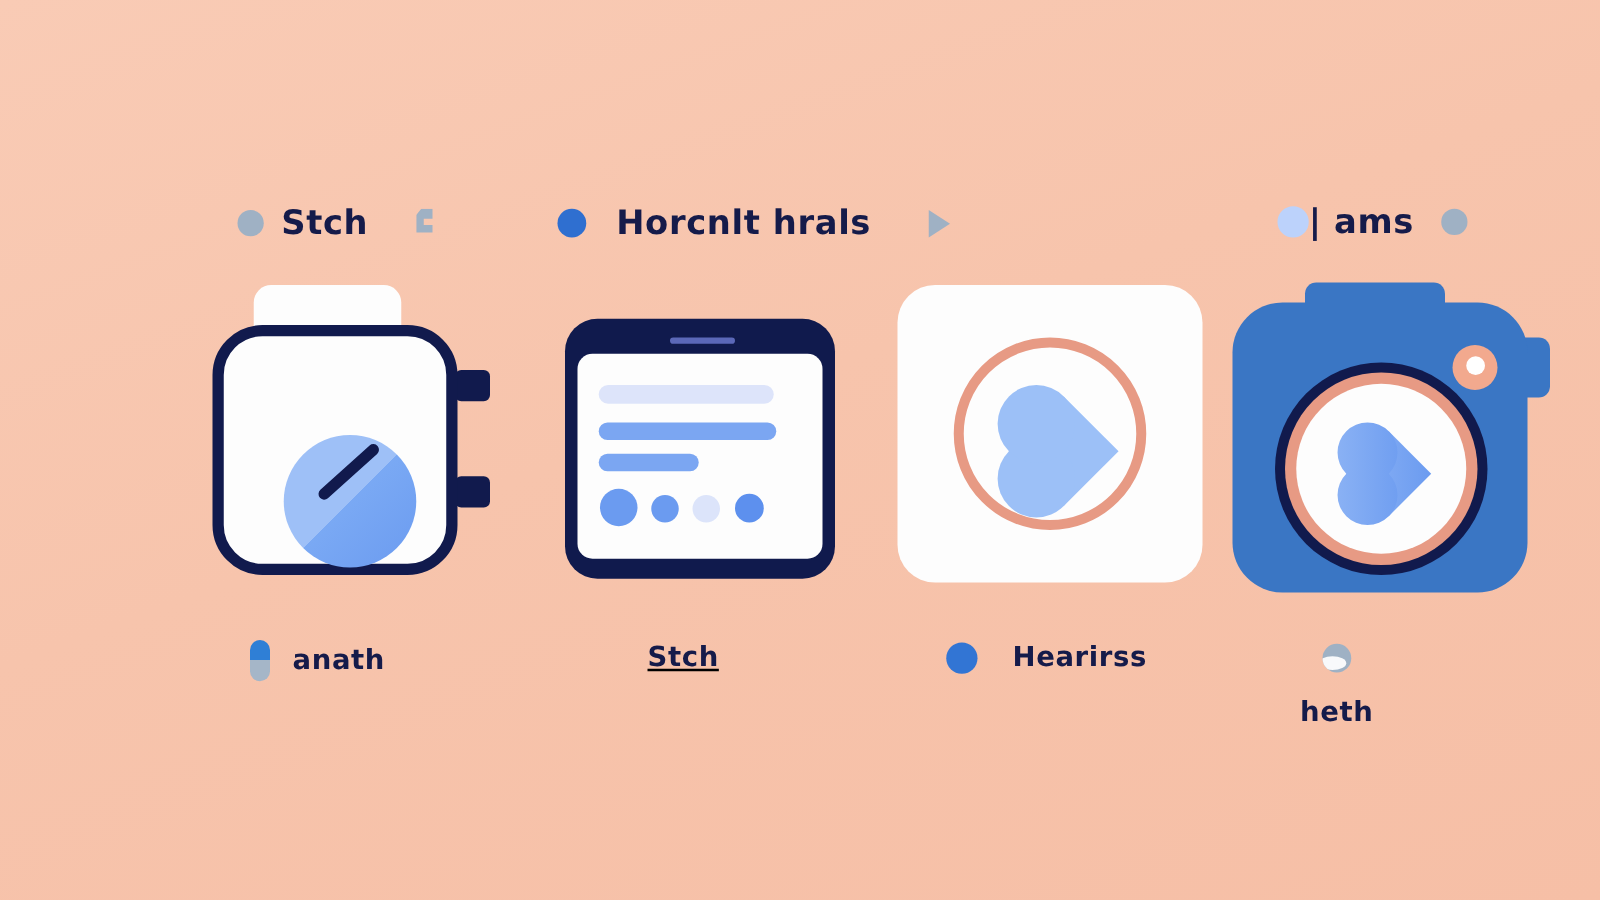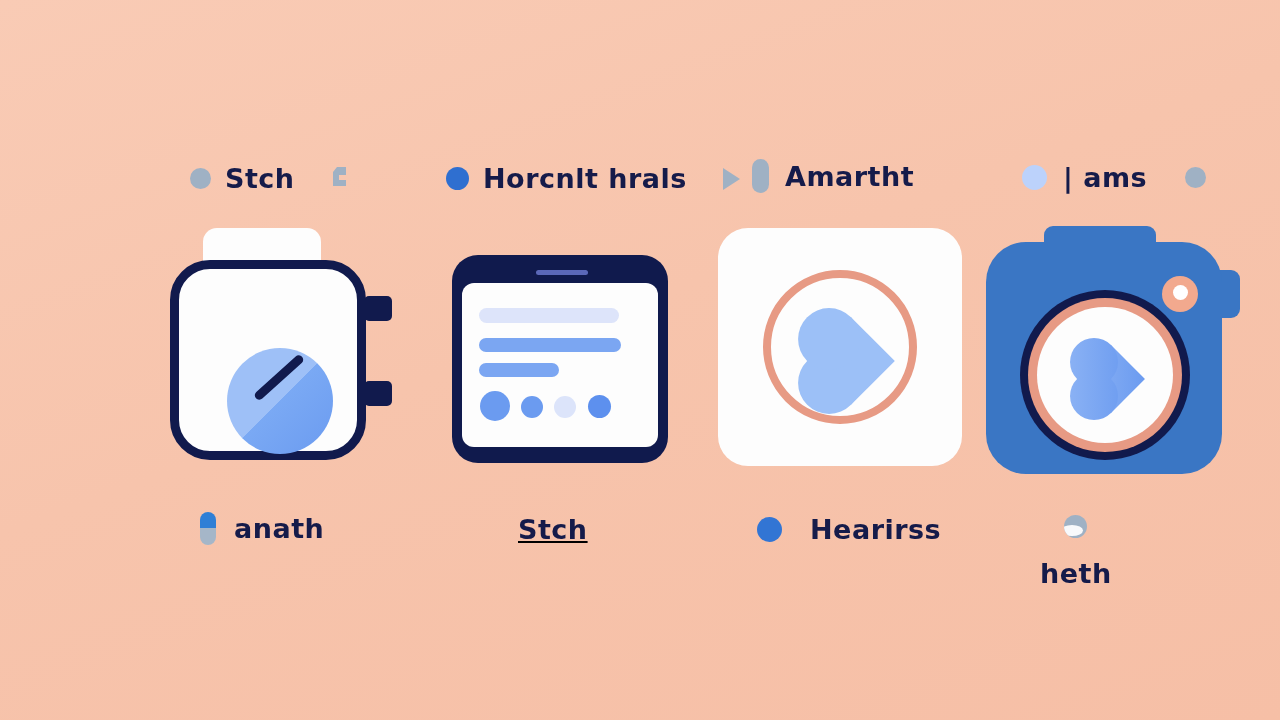--- a/index.html
+++ b/index.html
@@ -30,21 +30,21 @@
     align-items: center;
     white-space: nowrap;
   }
   .label-text {
     font-family: "DejaVu Sans", sans-serif;
     font-weight: bold;
     color: #151b4a;
     letter-spacing: 0.5px;
   }
   .top-row .label-text { font-size: 27px; }
-  .bottom-row .label-text { font-size: 27px; }
+  .bottom-row .label-text { font-size: 22px; }
 
   
   .dot {
     border-radius: 50%;
     display: inline-block;
     flex: 0 0 auto;
   }
   .dot-grey   { width: 21px; height: 21px; background: #9fb1c4; }
   .dot-blue   { width: 23px; height: 23px; background: #2f6fd0; }
   .dot-lblue  { width: 25px; height: 25px; background: #bcd2fb; }
@@ -260,32 +260,28 @@
   <div class="label-row top-row" style="left:190px; top:163px; gap:14px;">
     <span class="dot dot-grey"></span>
     <span class="label-text">Stch</span>
     <span class="glyph-e" style="margin-left:24px;">
       <svg width="17" height="24" viewBox="0 0 17 24">
         <path d="M13 0 L4 0 L0 5 L0 19 L13 19 L13 13 L6 13 L6 8 L13 8 Z" fill="#9fb1c4"></path>
       </svg>
     </span>
   </div>
 
-  <div class="label-row top-row" style="left:446px; top:163px; gap:14px;justify-content:space-between;">
+  <div class="label-row top-row" style="left:446px; top:163px; gap:24px;justify-content:space-between;">
     <span class="dot dot-blue"></span>
     <span class="label-text">Horcnlt hrals</span>
     <span class="tri-play" style="margin-left:22px;"></span>
   </div>
 
-  <div class="label-row top-row" style="left:752px; top:159px; gap:16px;">
-    <span class="pill-v"></span>
-    <span class="label-text">Amartht</span>
-  </div>
-
-  <div class="label-row top-row" style="left:1022px; top:162px; gap:16px;justify-content:space-between;">
+
+  <div class="label-row top-row" style="left:1022px; top:162px; gap:0;justify-content:space-between;">
     <span class="dot dot-lblue"></span>
     <span class="label-text">| ams</span>
     <span class="dot dot-grey" style="margin-left:22px;"></span>
   </div>
 
   <div class="watch-wrap">
     <div class="watch-band-top"></div>
     <div class="watch-btn watch-btn-1"></div>
     <div class="watch-btn watch-btn-2"></div>
     <div class="watch-body">

